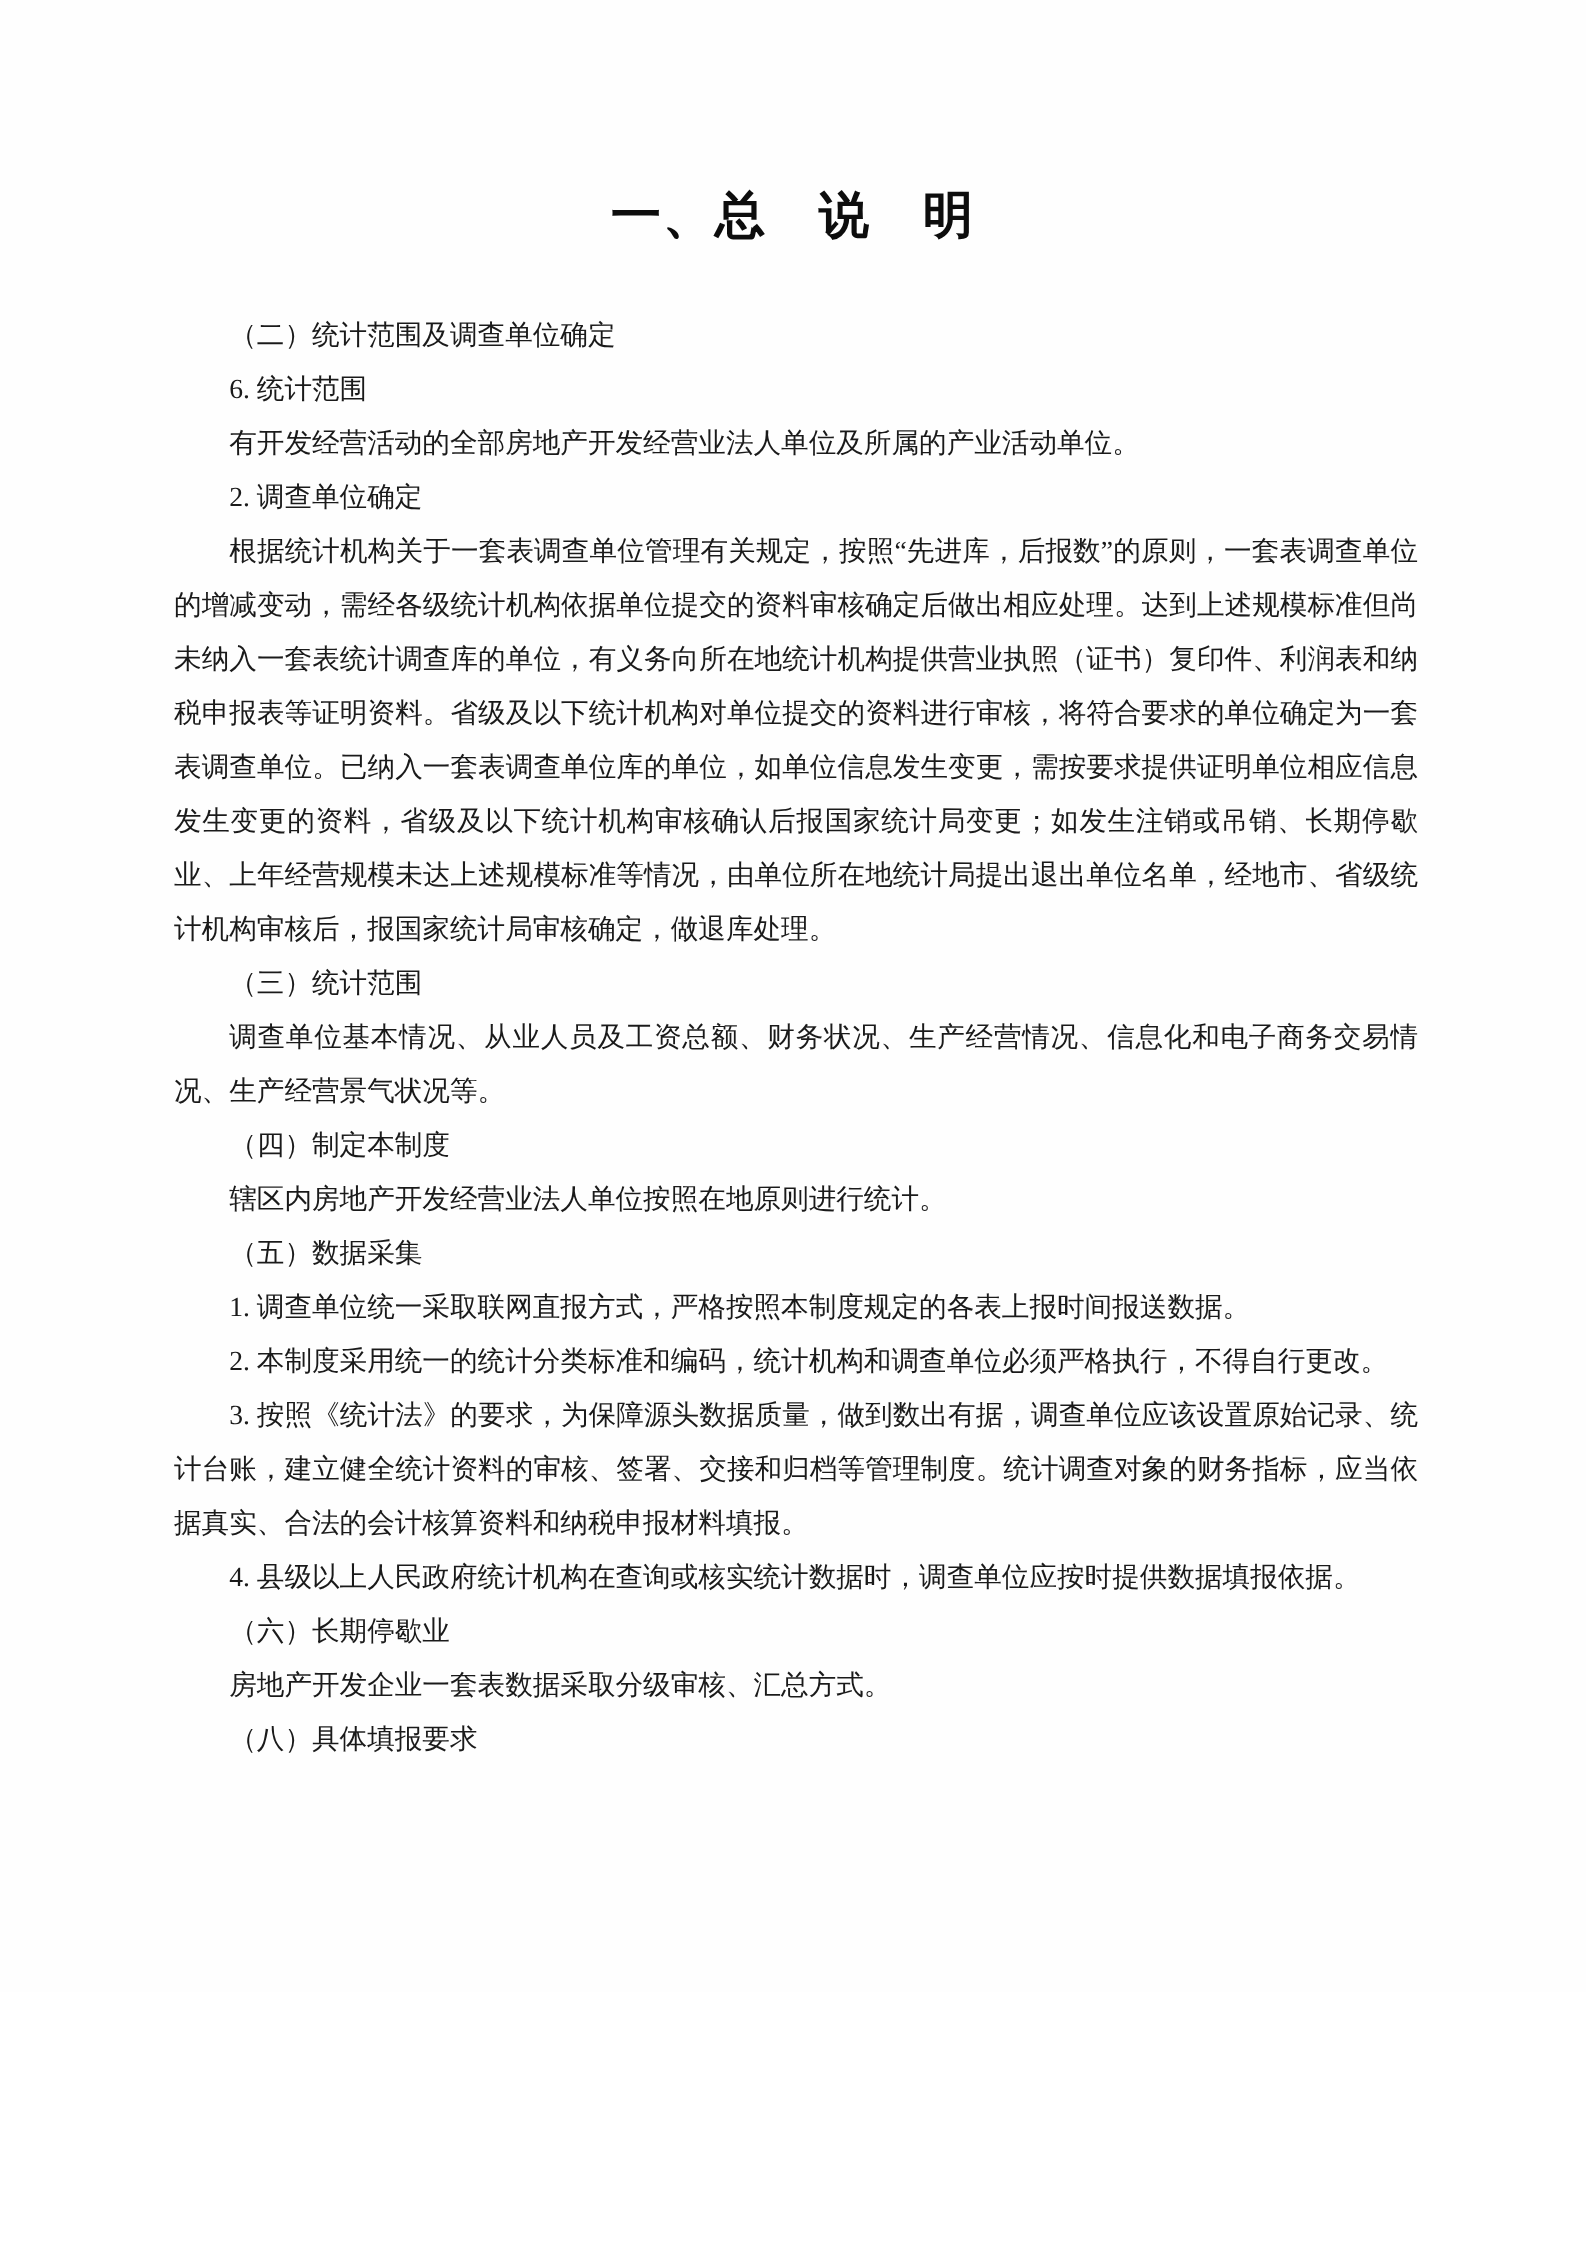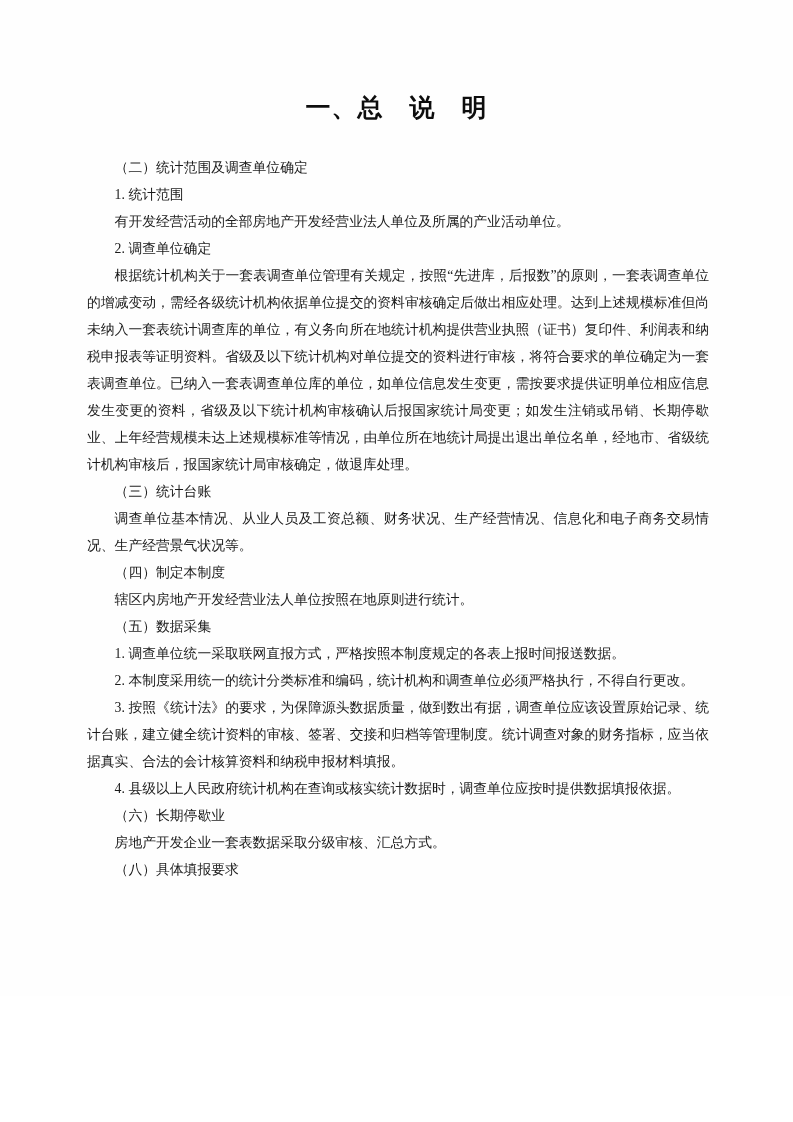--- a/index.html
+++ b/index.html
@@ -64,25 +64,25 @@
 </style>
 </head>
 <body>
 
 <div class="page">
 
   <h1 class="doc-title">一、总　说　明</h1>
 
   <div class="content">
     <p>（二）统计范围及调查单位确定</p>
-    <p>1. 统计范围</p>
+    <p>6. 统计范围</p>
     <p>有开发经营活动的全部房地产开发经营业法人单位及所属的产业活动单位。</p>
     <p>2. 调查单位确定</p>
     <p>根据统计机构关于一套表调查单位管理有关规定，按照“先进库，后报数”的原则，一套表调查单位的增减变动，需经各级统计机构依据单位提交的资料审核确定后做出相应处理。达到上述规模标准但尚未纳入一套表统计调查库的单位，有义务向所在地统计机构提供营业执照（证书）复印件、利润表和纳税申报表等证明资料。省级及以下统计机构对单位提交的资料进行审核，将符合要求的单位确定为一套表调查单位。已纳入一套表调查单位库的单位，如单位信息发生变更，需按要求提供证明单位相应信息发生变更的资料，省级及以下统计机构审核确认后报国家统计局变更；如发生注销或吊销、长期停歇业、上年经营规模未达上述规模标准等情况，由单位所在地统计局提出退出单位名单，经地市、省级统计机构审核后，报国家统计局审核确定，做退库处理。</p>
-    <p>（三）统计台账</p>
+    <p>（三）统计范围</p>
     <p>调查单位基本情况、从业人员及工资总额、财务状况、生产经营情况、信息化和电子商务交易情况、生产经营景气状况等。</p>
     <p>（四）制定本制度</p>
     <p>辖区内房地产开发经营业法人单位按照在地原则进行统计。</p>
     <p>（五）数据采集</p>
     <p>1. 调查单位统一采取联网直报方式，严格按照本制度规定的各表上报时间报送数据。</p>
     <p>2. 本制度采用统一的统计分类标准和编码，统计机构和调查单位必须严格执行，不得自行更改。</p>
     <p>3. 按照《统计法》的要求，为保障源头数据质量，做到数出有据，调查单位应该设置原始记录、统计台账，建立健全统计资料的审核、签署、交接和归档等管理制度。统计调查对象的财务指标，应当依据真实、合法的会计核算资料和纳税申报材料填报。</p>
     <p>4. 县级以上人民政府统计机构在查询或核实统计数据时，调查单位应按时提供数据填报依据。</p>
     <p>（六）长期停歇业</p>
     <p>房地产开发企业一套表数据采取分级审核、汇总方式。</p>

